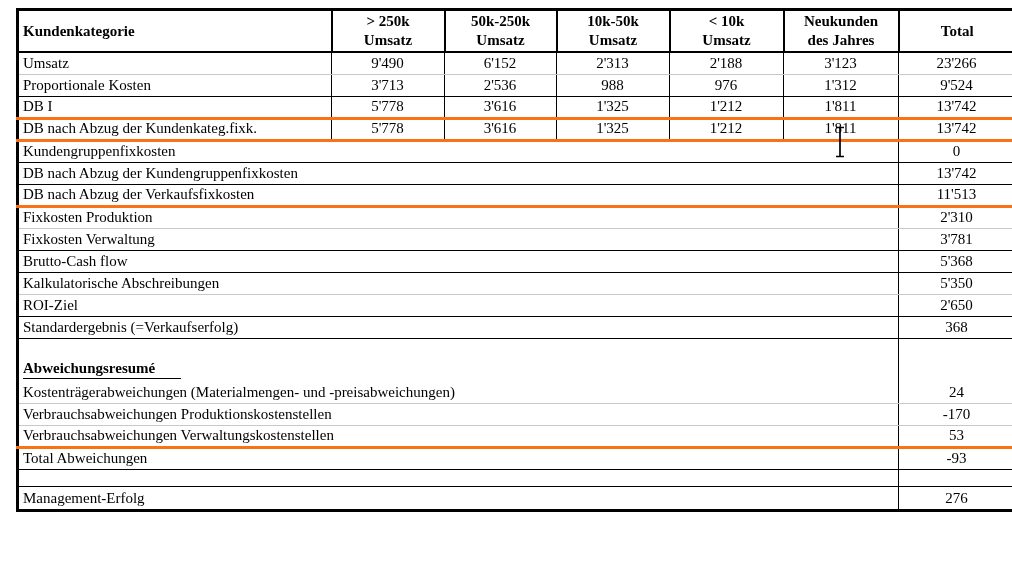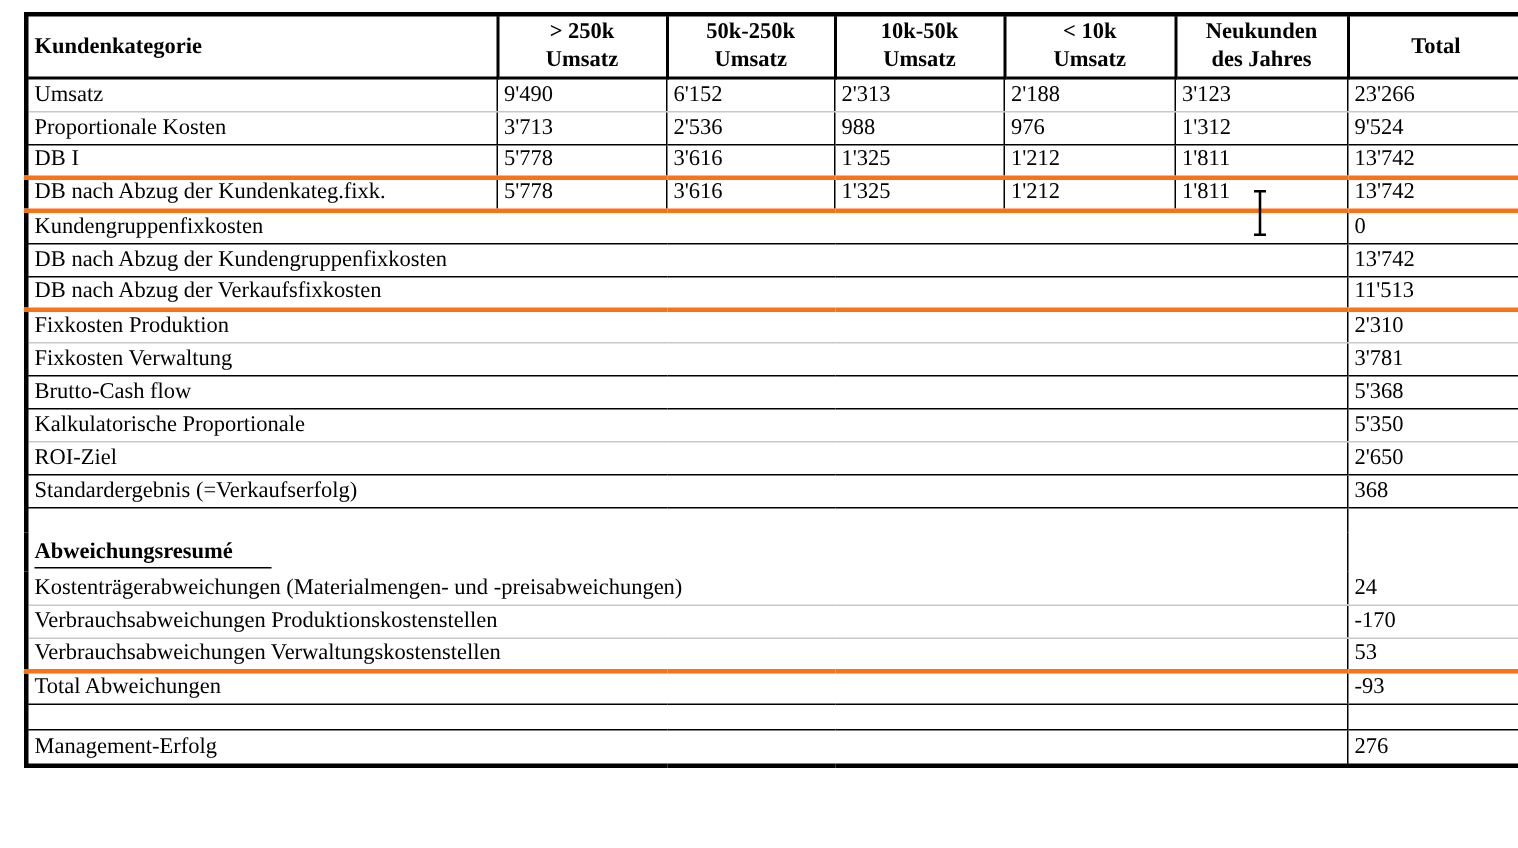--- a/index.html
+++ b/index.html
@@ -6,21 +6,21 @@
   body{width:1012px;height:565px;font-family:"Liberation Sans",sans-serif;}
   .sheet{position:relative;width:1012px;height:565px;background:#ffffff;overflow:hidden;}
   table{position:absolute;left:16px;top:8px;width:999px;border-collapse:collapse;table-layout:fixed;border:3px solid #000;font-family:Liberation Serif, serif;}
   th,td{font-size:15px;color:#000;vertical-align:bottom;padding:0 5px 2px 4px;overflow:hidden;white-space:nowrap;}
   thead th{border:2px solid #000;font-weight:bold;height:40px;vertical-align:middle;text-align:center;padding:0 2px;}
   thead th.h-label{text-align:left;padding-left:4px;}
   .hl{display:block;line-height:19px;}
   .hl:empty{display:none;}
   tbody tr{height:22px;}
   tbody td.label{text-align:left;}
-  tbody td.num{text-align:left;border-left:1.4px solid #000;}
+  tbody td.num{text-align:center;border-left:1.4px solid #000;}
   tr.b-thin  > td{border-bottom:1.4px solid #000;}
   tr.b-thick > td{border-bottom:3px solid #f97316;}
   tr.b-faint > td{border-bottom:1px solid #c8c8c8;}
   tr.t-blank{height:17px;}
   tr.t-heading{height:26px;}
   tbody tr:last-child{height:24px;}
   .underl{font-weight:bold;border-bottom:1.6px solid #000;display:inline-block;padding-right:26px;padding-bottom:1px;}
   .ibeam{position:absolute;left:833px;top:126px;width:14px;height:32px;pointer-events:none;}
 </style>
 </head>
@@ -121,21 +121,21 @@
         </tr>
         <tr class="b-thin t-row">
           <td class="label" colspan="6">Fixkosten Verwaltung</td>
           <td class="num">3'781</td>
         </tr>
         <tr class="b-thin t-row">
           <td class="label" colspan="6">Brutto-Cash flow</td>
           <td class="num">5'368</td>
         </tr>
         <tr class="b-faint t-row">
-          <td class="label" colspan="6">Kalkulatorische Proportionale</td>
+          <td class="label" colspan="6">Kalkulatorische Abschreibungen</td>
           <td class="num">5'350</td>
         </tr>
         <tr class="b-thin t-row">
           <td class="label" colspan="6">ROI-Ziel</td>
           <td class="num">2'650</td>
         </tr>
         <tr class="b-thin t-row">
           <td class="label" colspan="6">Standardergebnis (=Verkaufserfolg)</td>
           <td class="num">368</td>
         </tr>

